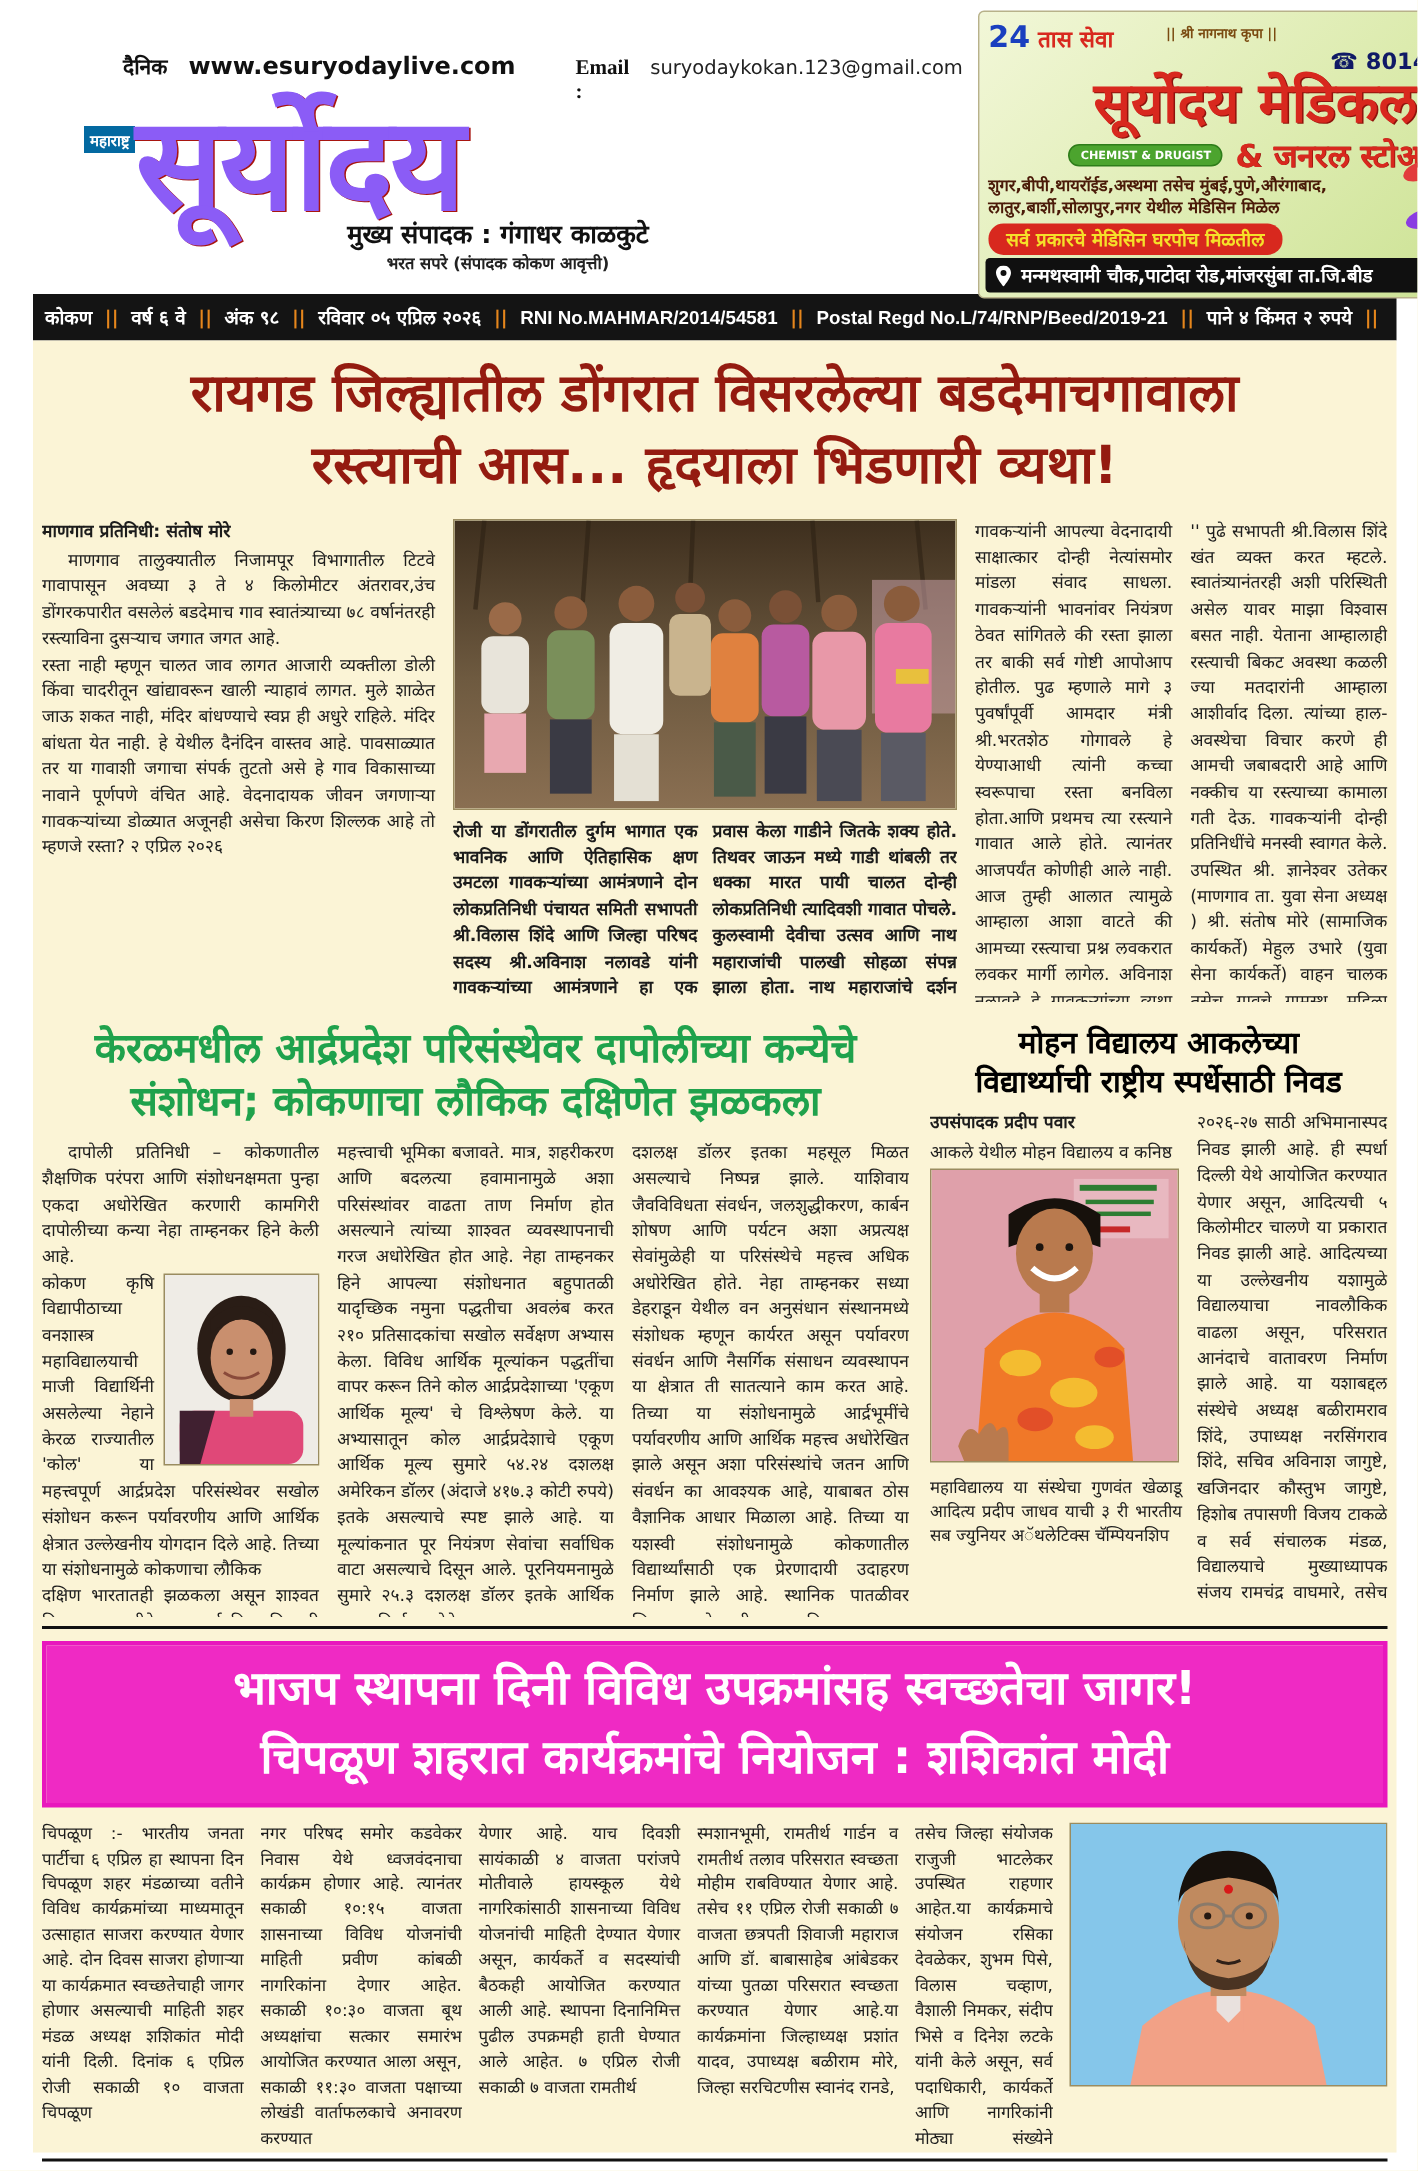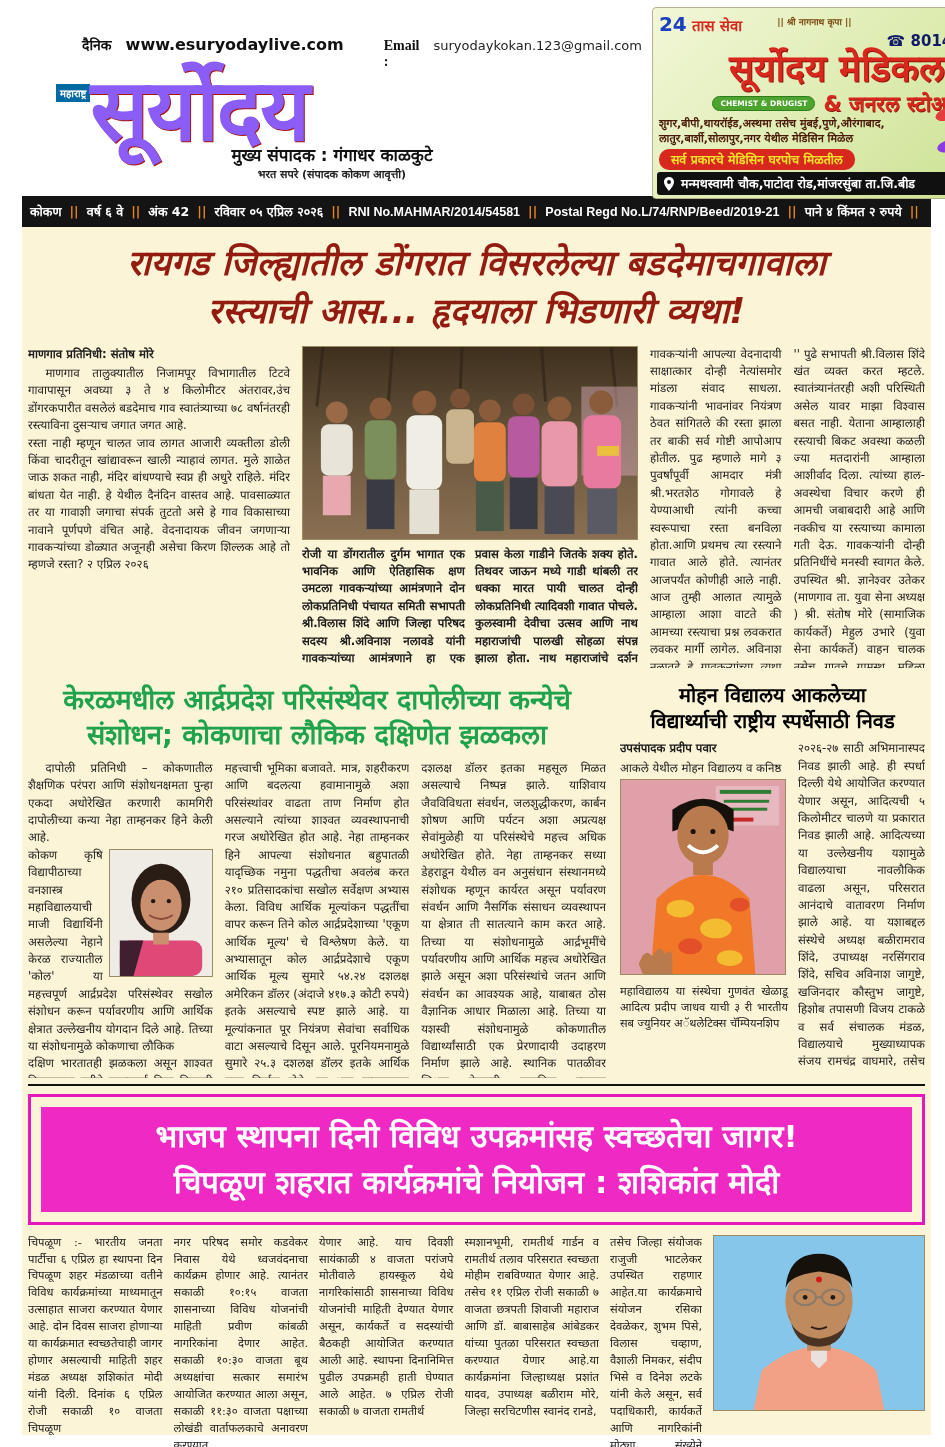--- a/index.html
+++ b/index.html
@@ -46,21 +46,21 @@
   
   .infobar { margin:0 14px 0 22px; background:#141414; color:#fff; display:flex; align-items:center;
              height:31px; font-size:12.5px; font-weight:bold; padding:0 8px; justify-content:space-between; }
   .infobar .sep { color:#e5861c; font-weight:bold; padding:0 4px; }
   .infobar .item { white-space:nowrap; }
   .infobar .item.en { font-family:"Liberation Sans",sans-serif; }
 
   
   .paper { background:#fbf4d6; margin:0 14px 0 22px; padding:8px 6px 0 6px; height:1208px; position:relative; }
 
-  .lead-headline { text-align:center; color:#941b10; font-weight:bold; font-size:35px; line-height:1.38; margin:4px 0 10px 0;font-style:italic; }
+  .lead-headline { text-align:center; color:#941b10; font-weight:bold; font-size:35px; line-height:1.38; margin:4px 0 10px 0; }
   .lead-body { display:flex; gap:12px; height:322px; overflow:hidden; }
   .news-text { font-size:11.6px; line-height:1.5; color:#1c1c1c; text-align:justify; }
   .lead-col1 { flex:0 0 262px; }
   .byline { font-weight:bold; margin-bottom:2px; }
   .indent { text-indent:1.5em; }
   .lead-mid { flex:0 0 336px; display:flex; flex-direction:column;font-weight:bold; }
   .lead-photo { width:336px; height:194px; border:1px solid #9a8c60; }
   .mid-cols { display:flex; gap:10px; margin-top:6px; flex:1; overflow:hidden; }
   .mid-cols > div { flex:1; }
   .lead-col3, .lead-col4 { flex:1 1 0; overflow:hidden; }
@@ -76,21 +76,21 @@
   .school-headline { text-align:center; color:#000000; font-weight:bold; font-size:20px; line-height:1.32; margin-bottom:6px; }
   .school-body { display:flex; gap:10px; height:328px; overflow:hidden; }
   .school-left { flex:0 0 168px; }
   .school-photo { width:166px; height:196px; border:1px solid #9a8c60; margin-top:2px; }
   .school-caption { font-size:11.2px; line-height:1.45; margin-top:3px; text-align:justify; color:#1c1c1c; }
   .school-right { flex:1 1 0; overflow:hidden; }
 
   .rule { border:none; border-top:2px solid #111; margin:10px 0 8px 0; }
 
   
-  .banner { border:3px solid #e817bd; padding:10px; }
+  .banner { border:3px solid #e817bd; padding:0; }
   .banner-inner { background:#ef2ac4; color:#fff; text-align:center; font-weight:bold; font-size:31px; line-height:1.5; padding:6px 4px; }
 
   
   .bottom-body { display:flex; gap:11px; margin-top:10px; height:218px; overflow:hidden; }
   .b-col { flex:1 1 0; overflow:hidden; font-size:11.3px; }
   .b-col5 { flex:0 0 92px; }
   .bottom-photo { flex:0 0 212px; height:176px; border:1px solid #9a8c60; }
   .bottom-rule { border:none; border-top:2.5px solid #111; margin-top:6px; }
 </style>
 </head>
@@ -151,21 +151,21 @@
         <span>मन्मथस्वामी चौक,पाटोदा रोड,मांजरसुंबा ता.जि.बीड</span>
       </div>
     </div>
   </div>
 
   <div class="infobar">
     <span class="item">कोकण</span>
     <span class="sep">||</span>
     <span class="item">वर्ष ६ वे</span>
     <span class="sep">||</span>
-    <span class="item">अंक 42</span>
+    <span class="item">अंक ९८</span>
     <span class="sep">||</span>
     <span class="item">रविवार ०५ एप्रिल २०२६</span>
     <span class="sep">||</span>
     <span class="item en">RNI No.MAHMAR/2014/54581</span>
     <span class="sep">||</span>
     <span class="item en">Postal Regd No.L/74/RNP/Beed/2019-21</span>
     <span class="sep">||</span>
     <span class="item">पाने ४ किंमत २ रुपये</span>
     <span class="sep">||</span>
   </div>

